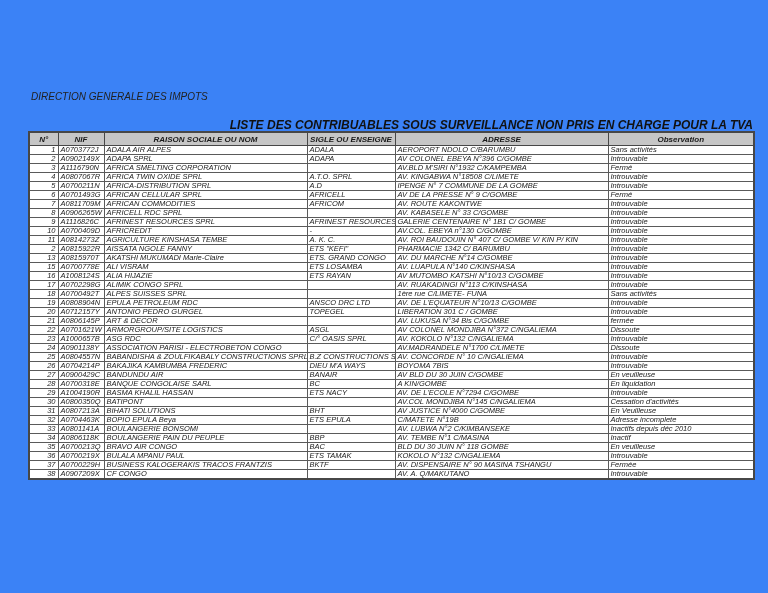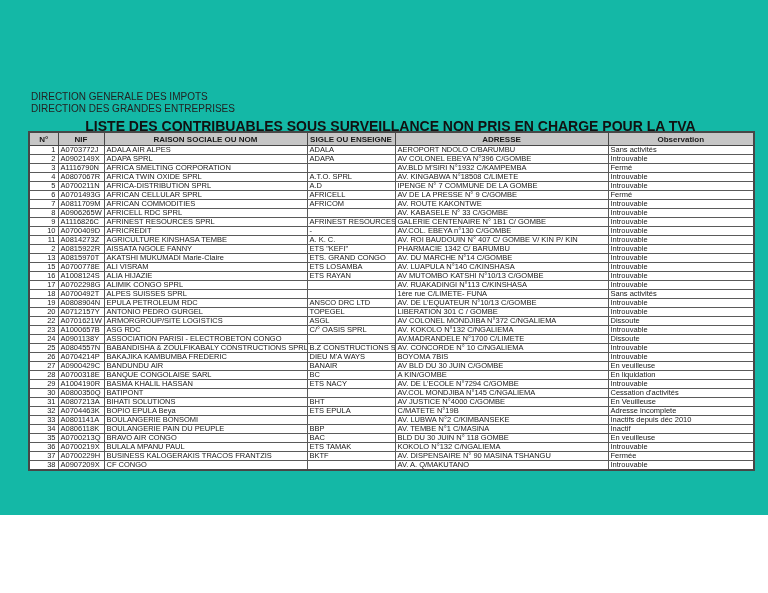--- a/index.html
+++ b/index.html
@@ -7,40 +7,41 @@
     padding: 0;
     background: #ffffff;
     width: 768px;
     height: 593px;
     font-family: "Liberation Sans", sans-serif;
     color: #1a1a1a;
   }
   #page {
     position: relative;
     width: 768px;
-    height: 515px;
-    background: #14b8a6;
+    height: 593px;
+    background: #3b82f6;
     overflow: hidden;
+    font-style: italic;
   }
   #org-block {
     position: absolute;
     left: 31px;
     top: 91px;
     font-size: 10px;
     line-height: 11.5px;
     color: #222;
     white-space: nowrap;
   }
   #list-title {
     position: absolute;
     left: 28px;
     top: 118px;
     width: 725px;
-    text-align: center;
-    font-size: 14px;
+    text-align: right;
+    font-size: 12px;
     font-weight: bold;
     color: #111;
     white-space: nowrap;
   }
   #tbl {
     position: absolute;
     left: 28px;
     top: 131px;
     width: 725px;
     border-collapse: collapse;
@@ -75,21 +76,20 @@
   #tbl td.col-adresse,
   #tbl td.col-observation { text-align: left; }
 </style>
 </head>
 <body>
 
 <div id="page">
 
   <div id="org-block">
     <div>DIRECTION GENERALE DES IMPOTS</div>
-    <div>DIRECTION DES GRANDES ENTREPRISES</div>
   </div>
 
   <div id="list-title">LISTE DES CONTRIBUABLES SOUS SURVEILLANCE NON PRIS EN CHARGE POUR LA TVA</div>
 
   <table id="tbl">
     <colgroup>
       <col style="width:29px">
       <col style="width:46px">
       <col style="width:203px">
       <col style="width:88px">
@@ -253,20 +253,28 @@
         </tr>
         <tr>
           <td class="col-n">20</td>
           <td class="col-nif">A0712157Y</td>
           <td class="col-raison">ANTONIO PEDRO GURGEL</td>
           <td class="col-sigle">TOPEGEL</td>
           <td class="col-adresse">LIBERATION  301  C / GOMBE</td>
           <td class="col-observation">Introuvable</td>
         </tr>
         <tr>
+          <td class="col-n">21</td>
+          <td class="col-nif">A0806145P</td>
+          <td class="col-raison">ART &amp; DECOR</td>
+          <td class="col-sigle"></td>
+          <td class="col-adresse">AV. LUKUSA N°34 Bis C/GOMBE</td>
+          <td class="col-observation">fermée</td>
+        </tr>
+        <tr>
           <td class="col-n">22</td>
           <td class="col-nif">A0701621W</td>
           <td class="col-raison">ARMORGROUP/SITE LOGISTICS</td>
           <td class="col-sigle">ASGL</td>
           <td class="col-adresse">AV COLONEL MONDJIBA N°372 C/NGALIEMA</td>
           <td class="col-observation">Dissoute</td>
         </tr>
         <tr>
           <td class="col-n">23</td>
           <td class="col-nif">A1000657B</td>

